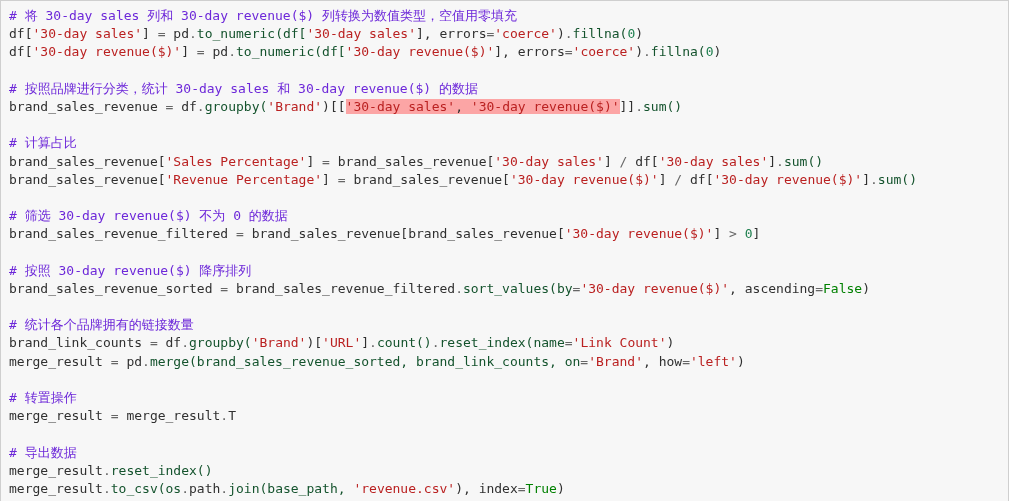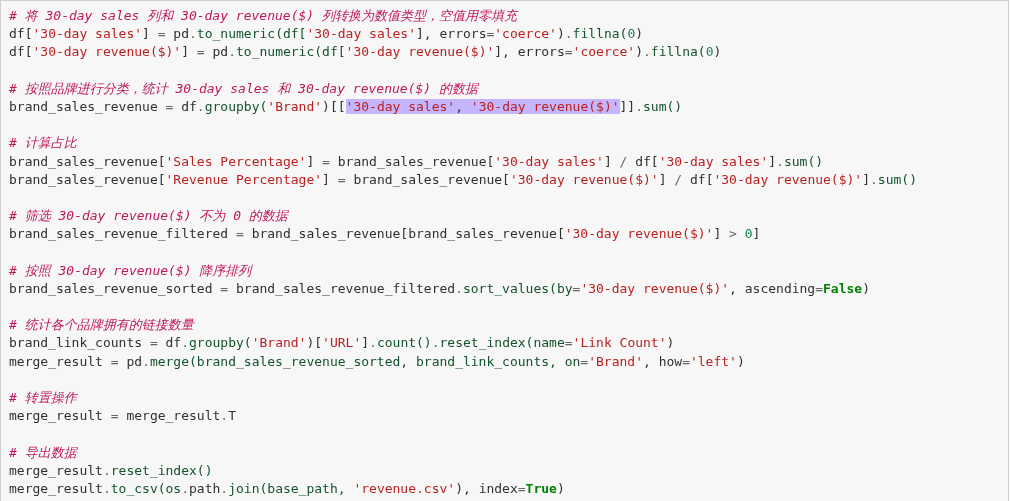--- a/index.html
+++ b/index.html
@@ -1,26 +1,26 @@
 <!DOCTYPE html>
 <html><head>
 <meta charset="utf-8">
 <style>
   html,body{margin:0;padding:0;background:#fff}
   body{font-family:Consolas,"DejaVu Sans Mono",Menlo,monospace;font-size:13px;line-height:1.4;color:#303030}
   .cell{border:1px solid #cfcfcf;background:#f7f7f7;width:1009px;box-sizing:border-box}
   .code-area{padding:6px 8px 6px 8px;white-space:pre}
-  .c-comment{color:#be185d;font-style:italic}
+  .c-comment{color:#6d28d9;}
   .c-str{color:#ba2121}
   .c-name{color:#303030}
   .c-func{color:#14532d}
   .c-num{color:#208050}
-  .c-kw{color:#008000;font-weight:bold}
+  .c-kw{color:#008000;font-weight:normal}
   .c-op{color:#666}
-  .hl{background:#c4b5fd}
+  .hl{background:#fca5a5}
   .line{display:block}
 </style>
 </head>
 <body>
 
 <div class="cell">
 <div class="code-area"><span class="line"><span class="c-comment"># 将 30-day sales 列和 30-day revenue($) 列转换为数值类型，空值用零填充</span></span><span class="line"><span class="c-name">df[</span><span class="c-str">'30-day sales'</span><span class="c-name">] </span><span class="c-op">=</span><span class="c-name"> pd</span><span class="c-op">.</span><span class="c-func">to_numeric(df[</span><span class="c-str">'30-day sales'</span><span class="c-name">], errors</span><span class="c-op">=</span><span class="c-str">'coerce'</span><span class="c-name">)</span><span class="c-op">.</span><span class="c-func">fillna(</span><span class="c-num">0</span><span class="c-name">)</span></span><span class="line"><span class="c-name">df[</span><span class="c-str">'30-day revenue($)'</span><span class="c-name">] </span><span class="c-op">=</span><span class="c-name"> pd</span><span class="c-op">.</span><span class="c-func">to_numeric(df[</span><span class="c-str">'30-day revenue($)'</span><span class="c-name">], errors</span><span class="c-op">=</span><span class="c-str">'coerce'</span><span class="c-name">)</span><span class="c-op">.</span><span class="c-func">fillna(</span><span class="c-num">0</span><span class="c-name">)</span></span><span class="line"> </span><span class="line"><span class="c-comment"># 按照品牌进行分类，统计 30-day sales 和 30-day revenue($) 的数据</span></span><span class="line"><span class="c-name">brand_sales_revenue </span><span class="c-op">=</span><span class="c-name"> df</span><span class="c-op">.</span><span class="c-func">groupby(</span><span class="c-str">'Brand'</span><span class="c-name">)[[</span><span class="hl"><span class="c-str">'30-day sales'</span><span class="c-name">, </span><span class="c-str">'30-day revenue($)'</span></span><span class="c-name">]]</span><span class="c-op">.</span><span class="c-func">sum()</span></span><span class="line"> </span><span class="line"><span class="c-comment"># 计算占比</span></span><span class="line"><span class="c-name">brand_sales_revenue[</span><span class="c-str">'Sales Percentage'</span><span class="c-name">] </span><span class="c-op">=</span><span class="c-name"> brand_sales_revenue[</span><span class="c-str">'30-day sales'</span><span class="c-name">] </span><span class="c-op">/</span><span class="c-name"> df[</span><span class="c-str">'30-day sales'</span><span class="c-name">]</span><span class="c-op">.</span><span class="c-func">sum()</span></span><span class="line"><span class="c-name">brand_sales_revenue[</span><span class="c-str">'Revenue Percentage'</span><span class="c-name">] </span><span class="c-op">=</span><span class="c-name"> brand_sales_revenue[</span><span class="c-str">'30-day revenue($)'</span><span class="c-name">] </span><span class="c-op">/</span><span class="c-name"> df[</span><span class="c-str">'30-day revenue($)'</span><span class="c-name">]</span><span class="c-op">.</span><span class="c-func">sum()</span></span><span class="line"> </span><span class="line"><span class="c-comment"># 筛选 30-day revenue($) 不为 0 的数据</span></span><span class="line"><span class="c-name">brand_sales_revenue_filtered </span><span class="c-op">=</span><span class="c-name"> brand_sales_revenue[brand_sales_revenue[</span><span class="c-str">'30-day revenue($)'</span><span class="c-name">] </span><span class="c-op">&gt;</span><span class="c-name"> </span><span class="c-num">0</span><span class="c-name">]</span></span><span class="line"> </span><span class="line"><span class="c-comment"># 按照 30-day revenue($) 降序排列</span></span><span class="line"><span class="c-name">brand_sales_revenue_sorted </span><span class="c-op">=</span><span class="c-name"> brand_sales_revenue_filtered</span><span class="c-op">.</span><span class="c-func">sort_values(by</span><span class="c-op">=</span><span class="c-str">'30-day revenue($)'</span><span class="c-name">, ascending</span><span class="c-op">=</span><span class="c-kw">False</span><span class="c-name">)</span></span><span class="line"> </span><span class="line"><span class="c-comment"># 统计各个品牌拥有的链接数量</span></span><span class="line"><span class="c-name">brand_link_counts </span><span class="c-op">=</span><span class="c-name"> df</span><span class="c-op">.</span><span class="c-func">groupby(</span><span class="c-str">'Brand'</span><span class="c-name">)[</span><span class="c-str">'URL'</span><span class="c-name">]</span><span class="c-op">.</span><span class="c-func">count()</span><span class="c-op">.</span><span class="c-func">reset_index(name</span><span class="c-op">=</span><span class="c-str">'Link Count'</span><span class="c-name">)</span></span><span class="line"><span class="c-name">merge_result </span><span class="c-op">=</span><span class="c-name"> pd</span><span class="c-op">.</span><span class="c-func">merge(brand_sales_revenue_sorted, brand_link_counts, on</span><span class="c-op">=</span><span class="c-str">'Brand'</span><span class="c-name">, how</span><span class="c-op">=</span><span class="c-str">'left'</span><span class="c-name">)</span></span><span class="line"> </span><span class="line"><span class="c-comment"># 转置操作</span></span><span class="line"><span class="c-name">merge_result </span><span class="c-op">=</span><span class="c-name"> merge_result</span><span class="c-op">.</span><span class="c-name">T</span></span><span class="line"> </span><span class="line"><span class="c-comment"># 导出数据</span></span><span class="line"><span class="c-name">merge_result</span><span class="c-op">.</span><span class="c-func">reset_index()</span></span><span class="line"><span class="c-name">merge_result</span><span class="c-op">.</span><span class="c-func">to_csv(os</span><span class="c-op">.</span><span class="c-name">path</span><span class="c-op">.</span><span class="c-func">join(base_path, </span><span class="c-str">'revenue.csv'</span><span class="c-name">), index</span><span class="c-op">=</span><span class="c-kw">True</span><span class="c-name">)</span></span></div>
 
 </div>
 

